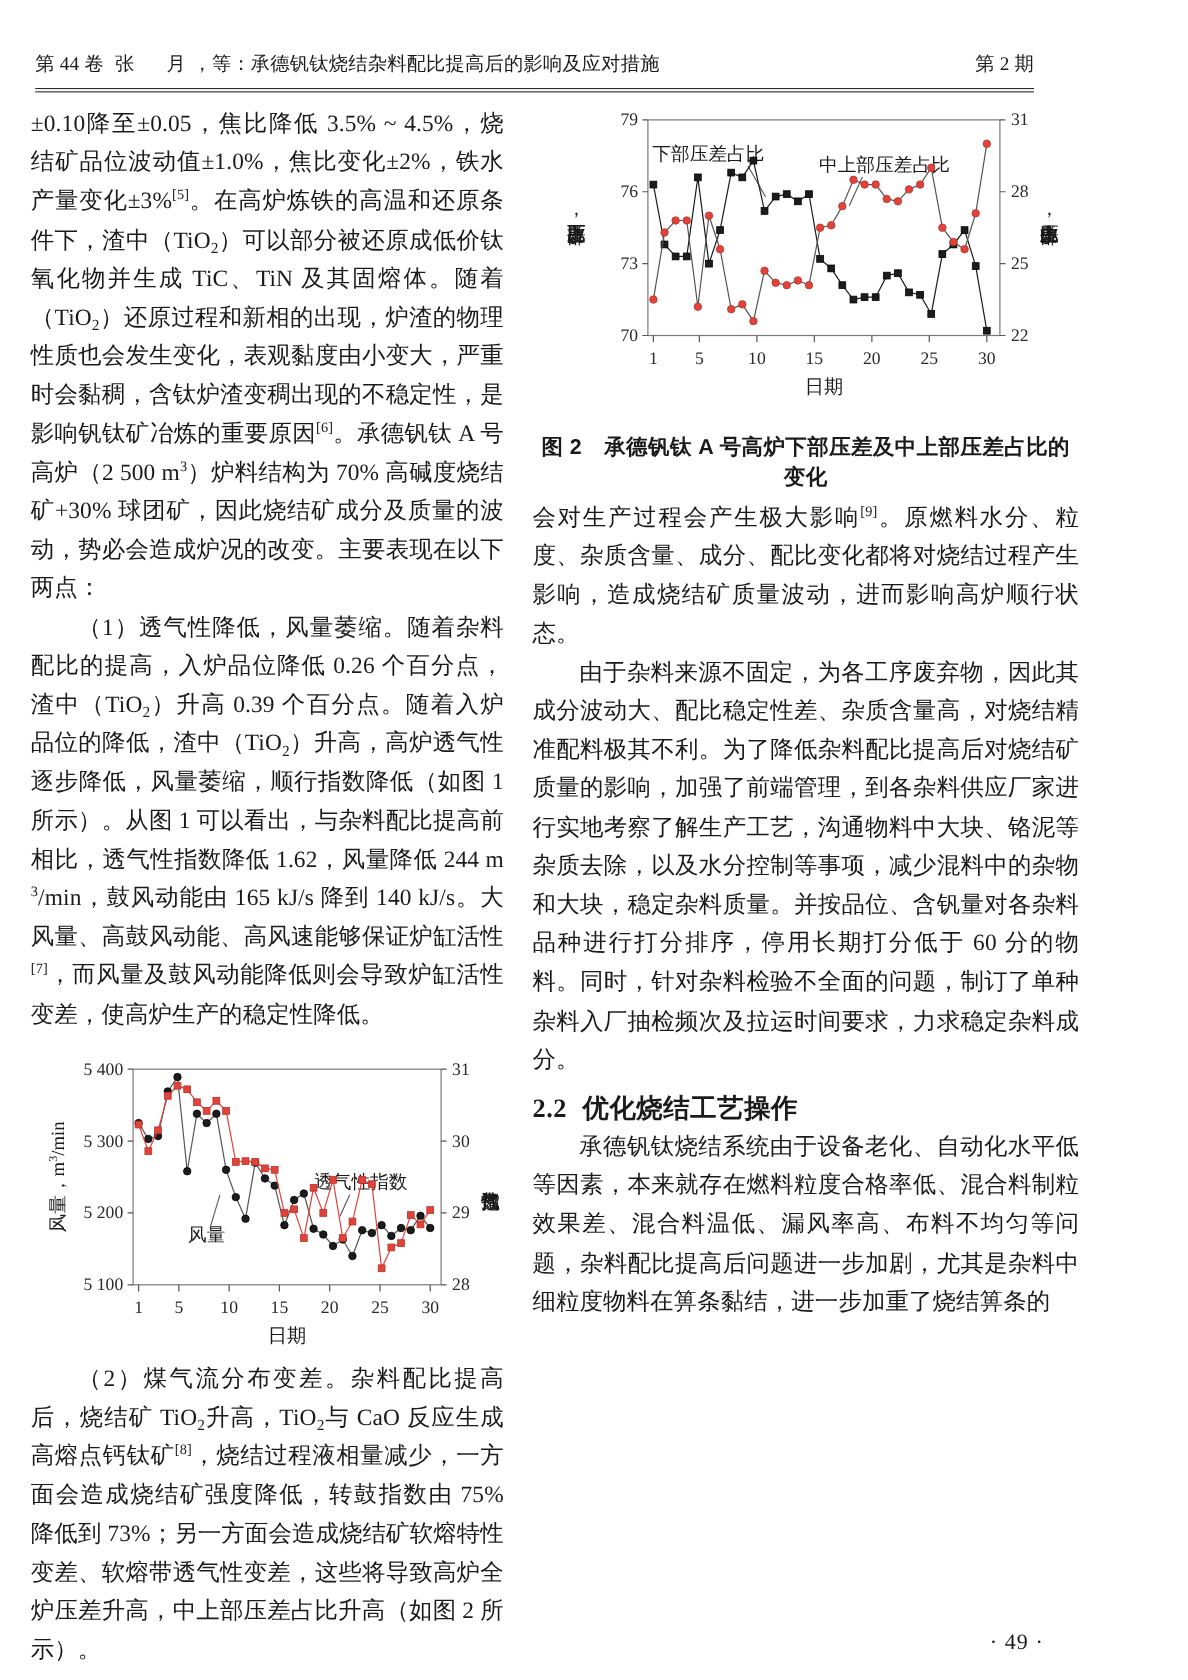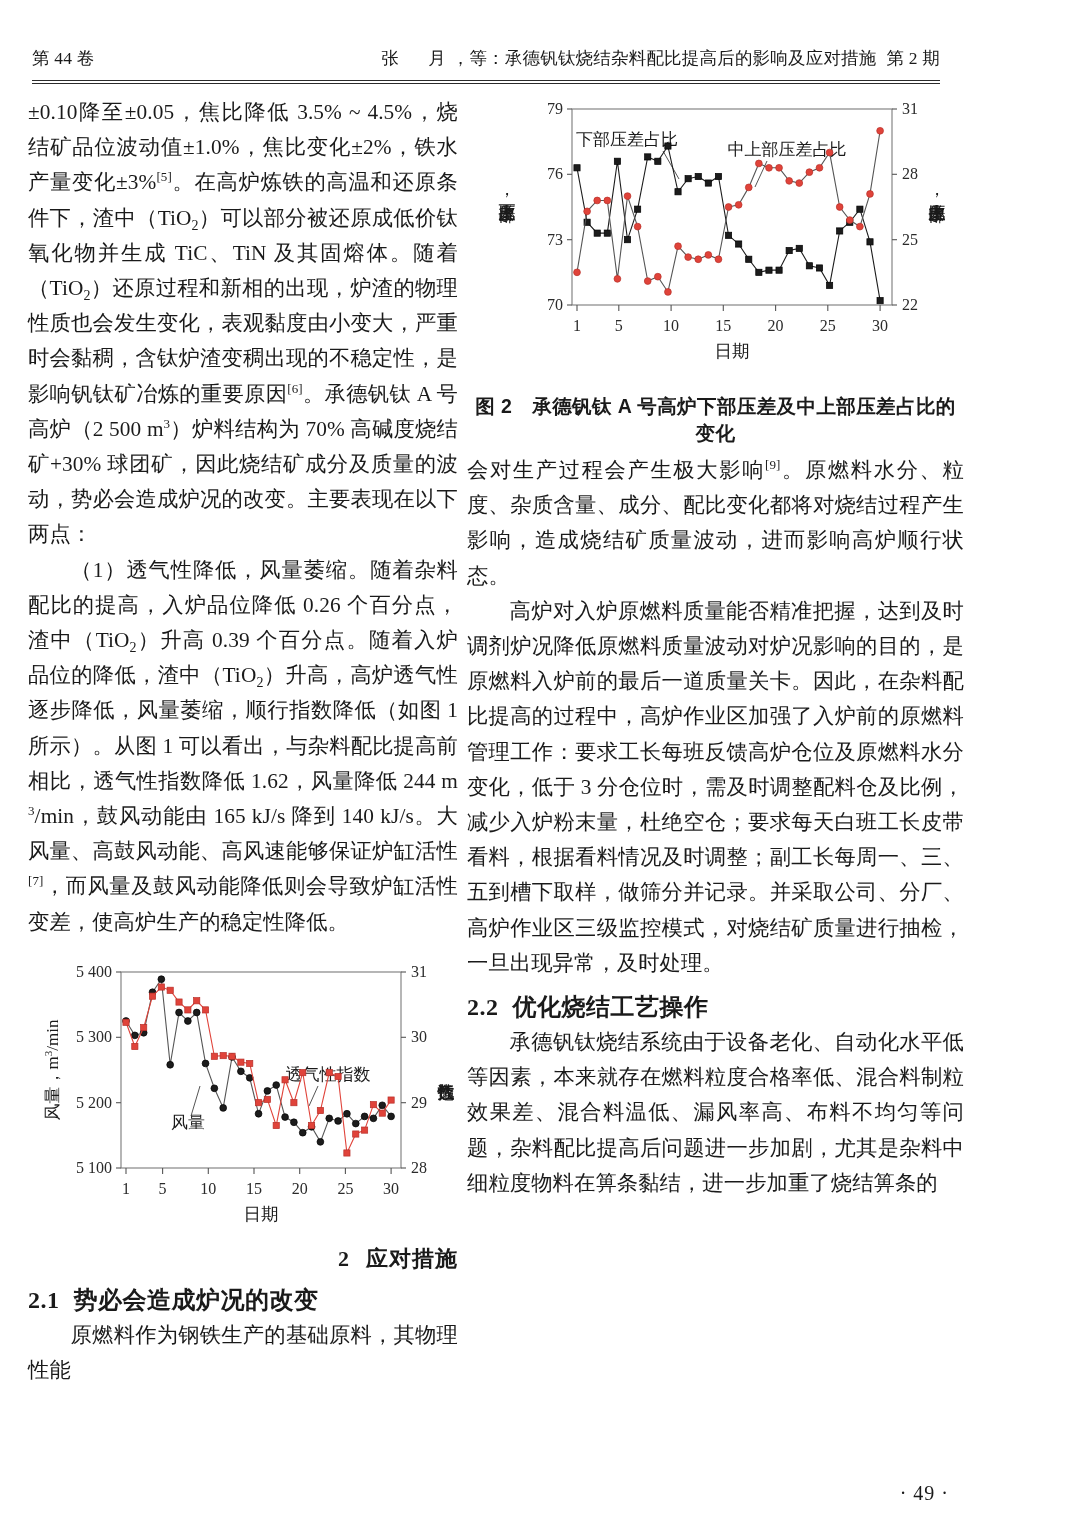--- a/index.html
+++ b/index.html
@@ -30,21 +30,21 @@
     height: 36px;
     display: flex;
     align-items: center;
     justify-content: space-between;
     font-size: 17.5px;
     letter-spacing: 0.2px;
   }
   .runhead .vol { white-space: nowrap; }
   .runhead .center {
     flex: 1;
-    text-align: right;
+    text-align: left;
     padding: 0 10px;
     white-space: nowrap;
   }
   .runhead .center .author { letter-spacing: 6px; }
   .runhead .issue { white-space: nowrap; }
 
   .rule-double {
     position: absolute;
     top: 80px;
     left: 32px;
@@ -55,21 +55,21 @@
   }
 
   
   .cols {
     position: absolute;
     top: 95px;
     left: 28px;
     right: 28px;
     bottom: 20px;
     display: flex;
-    gap: 9px;
+    gap: 26px;
   }
   .col {
     width: 497px;
     position: relative;
   }
 
   p.body {
     margin: 0;
     font-size: 21.3px;
     line-height: 35.2px;
@@ -270,20 +270,21 @@
               <rect x="315.81666666666666" y="191.8733333333333" width="6.2" height="6.2" fill="#E0433A" stroke="#b8302a" stroke-width="0.7"></rect>
               <rect x="324.6533333333333" y="172.9266666666667" width="6.2" height="6.2" fill="#E0433A" stroke="#b8302a" stroke-width="0.7"></rect>
               <rect x="333.49" y="169.00666666666677" width="6.2" height="6.2" fill="#E0433A" stroke="#b8302a" stroke-width="0.7"></rect>
               <rect x="342.3266666666667" y="143.52666666666673" width="6.2" height="6.2" fill="#E0433A" stroke="#b8302a" stroke-width="0.7"></rect>
               <rect x="351.16333333333336" y="152.02" width="6.2" height="6.2" fill="#E0433A" stroke="#b8302a" stroke-width="0.7"></rect>
               <rect x="360" y="138.9533333333334" width="6.2" height="6.2" fill="#E0433A" stroke="#b8302a" stroke-width="0.7"></rect>
             </g>
         </svg>
       </div>
 
+      <p class="body indent">（2）煤气流分布变差。杂料配比提高后，烧结矿 TiO<span class="sub">2</span>升高，TiO<span class="sub">2</span>与 CaO 反应生成高熔点钙钛矿<span class="sup">[8]</span>，烧结过程液相量减少，一方面会造成烧结矿强度降低，转鼓指数由 75% 降低到 73%；另一方面会造成烧结矿软熔特性变差、软熔带透气性变差，这些将导致高炉全炉压差升高，中上部压差占比升高（如图 2 所示）。</p>
 
       <h2 class="sec">
         <span class="num">2</span><span>应对措施</span>
       </h2>
 
       <h3 class="subsec">
         <span class="num">2.1</span><span>势必会造成炉况的改变</span>
       </h3>
 
       <p class="body indent">原燃料作为钢铁生产的基础原料，其物理性能</p>
@@ -409,21 +410,21 @@
               <circle cx="402.99666666666667" cy="98.9333333333333" r="3.4" fill="#E0433A" stroke="#b8302a" stroke-width="0.7"></circle>
               <circle cx="413.1" cy="35.7777777777778" r="3.4" fill="#E0433A" stroke="#b8302a" stroke-width="0.7"></circle>
             </g>
         </svg>
         <div class="figcap">
           <span class="lbl">图 2</span><span>承德钒钛 A 号高炉下部压差及中上部压差占比的变化</span>
         </div>
       </div>
 
       <p class="body">会对生产过程会产生极大影响<span class="sup">[9]</span>。原燃料水分、粒度、杂质含量、成分、配比变化都将对烧结过程产生影响，造成烧结矿质量波动，进而影响高炉顺行状态。</p>
-      <p class="body indent">高炉对入炉原燃料质量能否精准把握，达到及时调剂炉况降低原燃料质量波动对炉况影响的目的，是原燃料入炉前的最后一道质量关卡。因此，在杂料配比提高的过程中，高炉作业区加强了入炉前的原燃料管理工作：要求工长每班反馈高炉仓位及原燃料水分变化，低于 3 分仓位时，需及时调整配料仓及比例，减少入炉粉末量，杜绝空仓；要求每天白班工长皮带看料，根据看料情况及时调整；副工长每周一、三、五到槽下取样，做筛分并记录。并采取公司、分厂、高炉作业区三级监控模式，对烧结矿质量进行抽检，一旦出现异常，及时处理。</p>
+      <p class="body indent">由于杂料来源不固定，为各工序废弃物，因此其成分波动大、配比稳定性差、杂质含量高，对烧结精准配料极其不利。为了降低杂料配比提高后对烧结矿质量的影响，加强了前端管理，到各杂料供应厂家进行实地考察了解生产工艺，沟通物料中大块、铬泥等杂质去除，以及水分控制等事项，减少混料中的杂物和大块，稳定杂料质量。并按品位、含钒量对各杂料品种进行打分排序，停用长期打分低于 60 分的物料。同时，针对杂料检验不全面的问题，制订了单种杂料入厂抽检频次及拉运时间要求，力求稳定杂料成分。</p>
 
       <h3 class="subsec">
         <span class="num">2.2</span><span>优化烧结工艺操作</span>
       </h3>
 
       <p class="body indent">承德钒钛烧结系统由于设备老化、自动化水平低等因素，本来就存在燃料粒度合格率低、混合料制粒效果差、混合料温低、漏风率高、布料不均匀等问题，杂料配比提高后问题进一步加剧，尤其是杂料中细粒度物料在箅条黏结，进一步加重了烧结箅条的</p>
     </div>
   </div>
 
   <div class="pagenum">· 49 ·</div>

